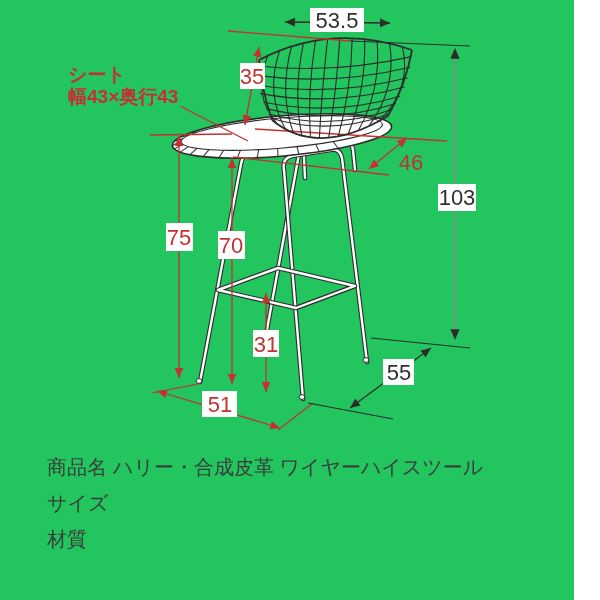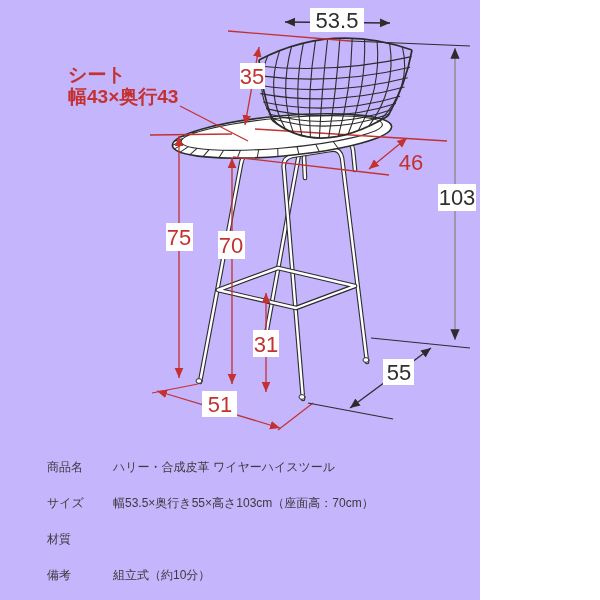--- a/index.html
+++ b/index.html
@@ -1,24 +1,24 @@
 <!DOCTYPE html>
 <html><head>
 <meta charset="utf-8">
 <style>
   html,body{margin:0;padding:0;background:#fff;}
-  .page{position:relative;width:480px;height:600px;background:#c4b5fd;overflow:hidden;
+  .page{position:relative;width:574px;height:600px;background:#22c55e;overflow:hidden;
         font-family:"Liberation Sans","DejaVu Sans",sans-serif;}
   .diagram{position:absolute;left:0;top:0;}
   .dim-num{font-size:22px;font-weight:500;}
   .dim-red{fill:#c43131;}
   .dim-dark{fill:#2f2f2f;}
   .seat-note{font-size:19px;font-weight:700;fill:#c43131;}
   .spec-table{position:absolute;left:47px;top:458px;width:520px;color:#3b3b3b;}
-  .spec-row{display:flex;margin-bottom:18px;font-size:12px;line-height:18px;}
+  .spec-row{display:flex;margin-bottom:18px;font-size:20px;line-height:18px;}
   .spec-label{width:66px;flex:0 0 66px;}
   .spec-value{flex:1;}
 </style>
 </head>
 <body>
 
 <div class="page">
 
   <svg class="diagram" width="600" height="455" viewBox="0 0 600 455">
     <defs>
@@ -152,23 +152,18 @@
     </g>
   </svg>
 
   <div class="spec-table">
     <div class="spec-row">
       <div class="spec-label">商品名</div>
       <div class="spec-value">ハリー・合成皮革 ワイヤーハイスツール</div>
     </div>
     <div class="spec-row">
       <div class="spec-label">サイズ</div>
-      <div class="spec-value">幅53.5×奥行き55×高さ103cm（座面高：70cm）</div>
     </div>
     <div class="spec-row">
       <div class="spec-label">材質</div>
-    </div>
-    <div class="spec-row">
-      <div class="spec-label">備考</div>
-      <div class="spec-value">組立式（約10分）</div>
     </div>
   </div>
 </div>
 
 </body></html>

